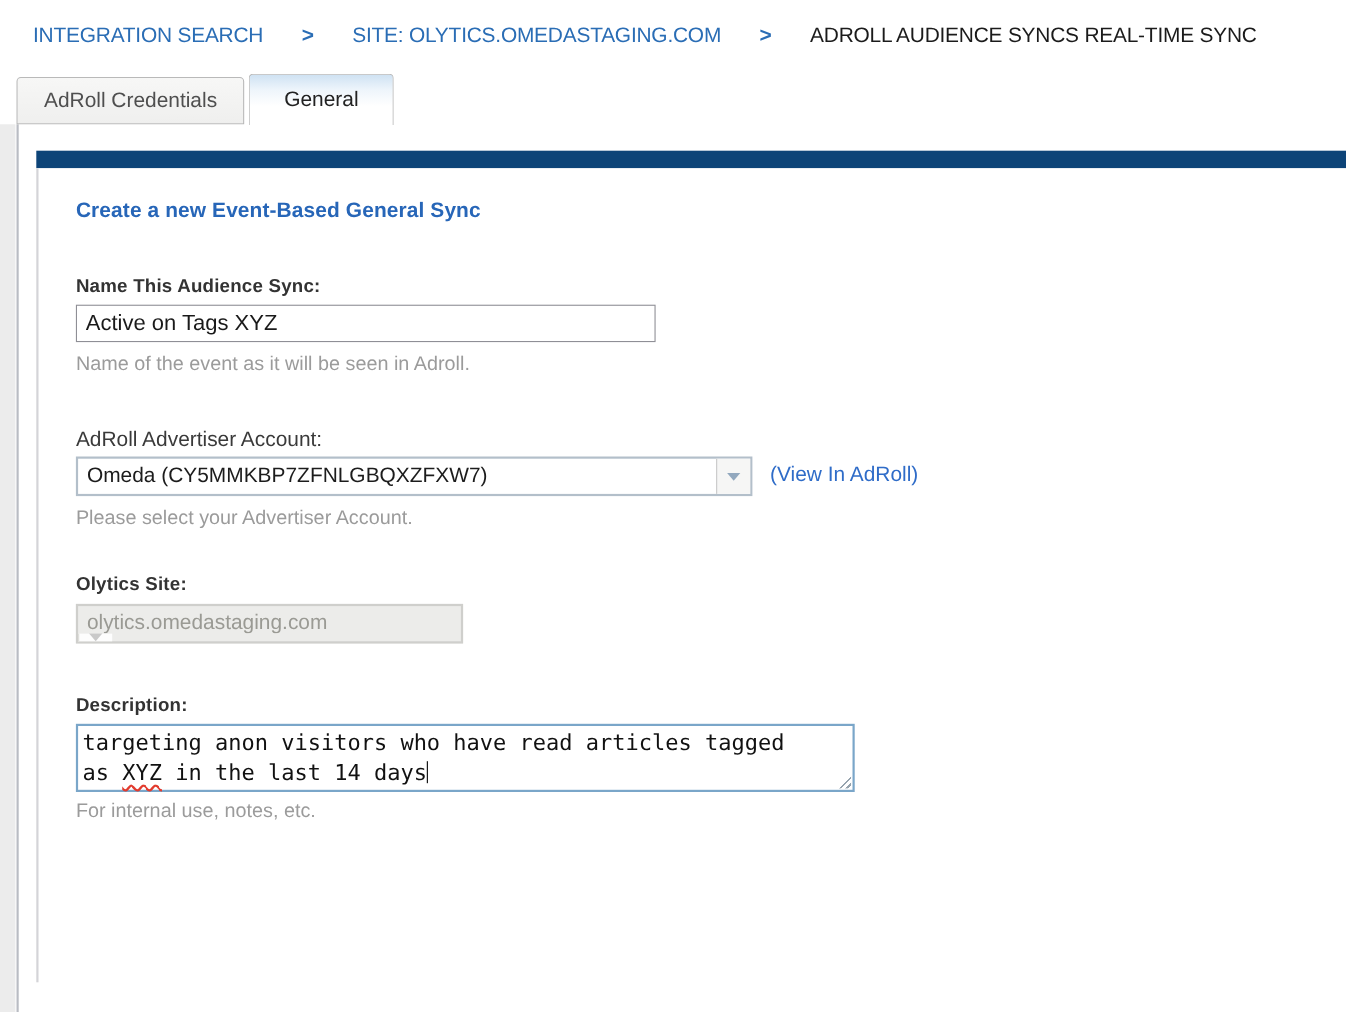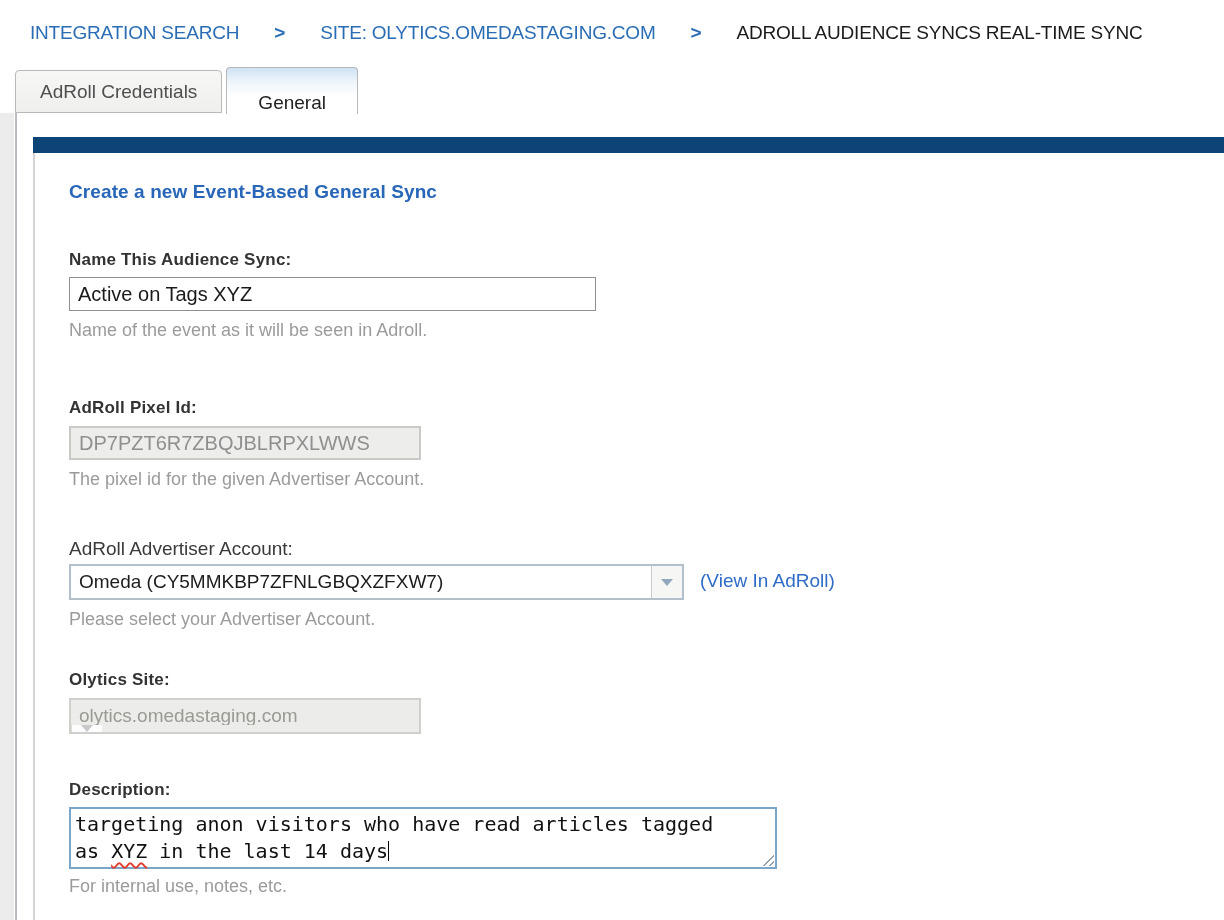--- a/index.html
+++ b/index.html
@@ -46,21 +46,21 @@
     height: 43px;
     line-height: 41px;
     padding: 0 24px;
     background: linear-gradient(180deg, #f7f7f6 0%, #efefee 100%);
     color: #4f4f4f;
     margin-top: 48px;
   }
   .tab-active {
     height: 47px;
     line-height: 45px;
-    padding: 12px 31px;
+    padding: 0 31px;
     margin-left: 4px;
     margin-bottom: -1px;
     background: linear-gradient(180deg, #cfe2f3 0%, #eef5fb 30%, #ffffff 62%);
     border-bottom: none;
     color: #222222;
     text-align: center;
   }
 
   
   .gray-strip {
@@ -264,25 +264,20 @@
     <div class="card-body">
 
       <div class="page-title">Create a new Event-Based General Sync</div>
 
       <div class="mt-heading">
         <div class="field-label-bold">Name This Audience Sync:</div>
         <input class="text-input" type="text" value="Active on Tags XYZ" style="">
         <div class="helper-text">Name of the event as it will be seen in Adroll.</div>
       </div>
 
-      <div class="mt-block-1">
-        <div class="field-label-bold">AdRoll Pixel Id:</div>
-        <input class="text-input label-gap" type="text" disabled="" value="DP7PZT6R7ZBQJBLRPXLWWS" style="">
-        <div class="helper-text">The pixel id for the given Advertiser Account.</div>
-      </div>
 
       <div class="mt-block-2">
         <div class="field-label-plain">AdRoll Advertiser Account:</div>
         <div class="combo-row">
           <div class="combo">
             <span class="combo-value">Omeda (CY5MMKBP7ZFNLGBQXZFXW7)</span>
             <button class="combo-arrow">
               <span class="tri-down"></span>
             </button>
           </div>

